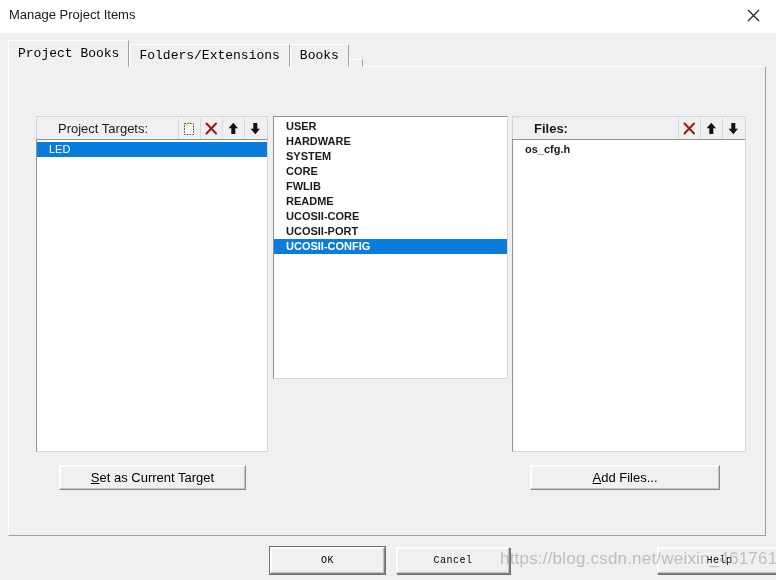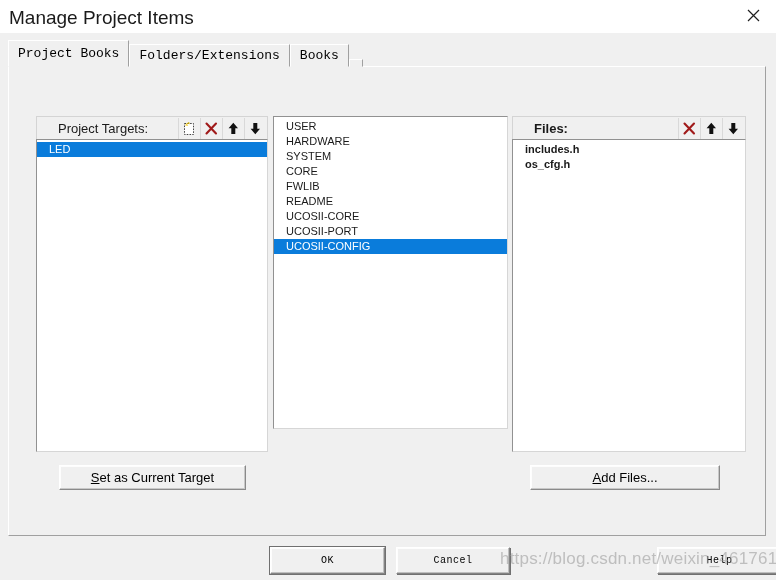--- a/index.html
+++ b/index.html
@@ -21,21 +21,21 @@
   .titlebar {
     position: absolute;
     left: 0; top: 0;
     width: 776px; height: 33px;
     background: #ffffff;
     border-bottom: 1px solid #e5e5e5;
   }
   .titlebar-text {
     position: absolute;
     left: 9px; top: 7px;
-    font-size: 19px;
+    font-size: 13px;
     color: #1a1a1a;
     white-space: nowrap;
   }
   .close-btn {
     position: absolute;
     right: 0; top: 0;
     width: 46px; height: 31px;
     display: flex;
     align-items: center;
     justify-content: center;
@@ -282,21 +282,21 @@
       </div>
     </div>
     <div class="listbox" style="height:313px;">
       <div class="list-item selected">
         <span>LED</span>
       </div>
     </div>
   </div>
 
   <div class="panel" style="left:273px; width:235px;">
-    <div class="listbox" style="height:313px;">
+    <div class="listbox" style="height:263px;font-weight:bold;">
       <div class="list-item"><span>USER</span></div>
       <div class="list-item"><span>HARDWARE</span></div>
       <div class="list-item"><span>SYSTEM</span></div>
       <div class="list-item"><span>CORE</span></div>
       <div class="list-item"><span>FWLIB</span></div>
       <div class="list-item"><span>README</span></div>
       <div class="list-item"><span>UCOSII-CORE</span></div>
       <div class="list-item"><span>UCOSII-PORT</span></div>
       <div class="list-item selected"><span>UCOSII-CONFIG</span></div>
     </div>
@@ -317,21 +317,20 @@
           </svg>
         </div>
         <div class="tool-btn">
           <svg width="15" height="15" viewBox="0 0 15 15">
             <path d="M7.3 13.2 L12 7.8 L9.3 7.8 L9.3 2 L5.3 2 L5.3 7.8 L2.6 7.8 Z" fill="#111111"></path>
           </svg>
         </div>
       </div>
     </div>
     <div class="listbox" style="height:313px;">
-      <div class="list-item"><span>includes.h</span></div>
       <div class="list-item"><span>os_cfg.h</span></div>
     </div>
   </div>
 
   <div class="pushbtn" style="left:530px; top:432px; width:190px; height:25px;">
     <span><span class="u">A</span><span>dd Files...</span></span>
   </div>
 
   <div class="pushbtn" style="left:59px; top:432px; width:187px; height:25px;">
     <span><span class="u">S</span><span>et as Current Target</span></span>

